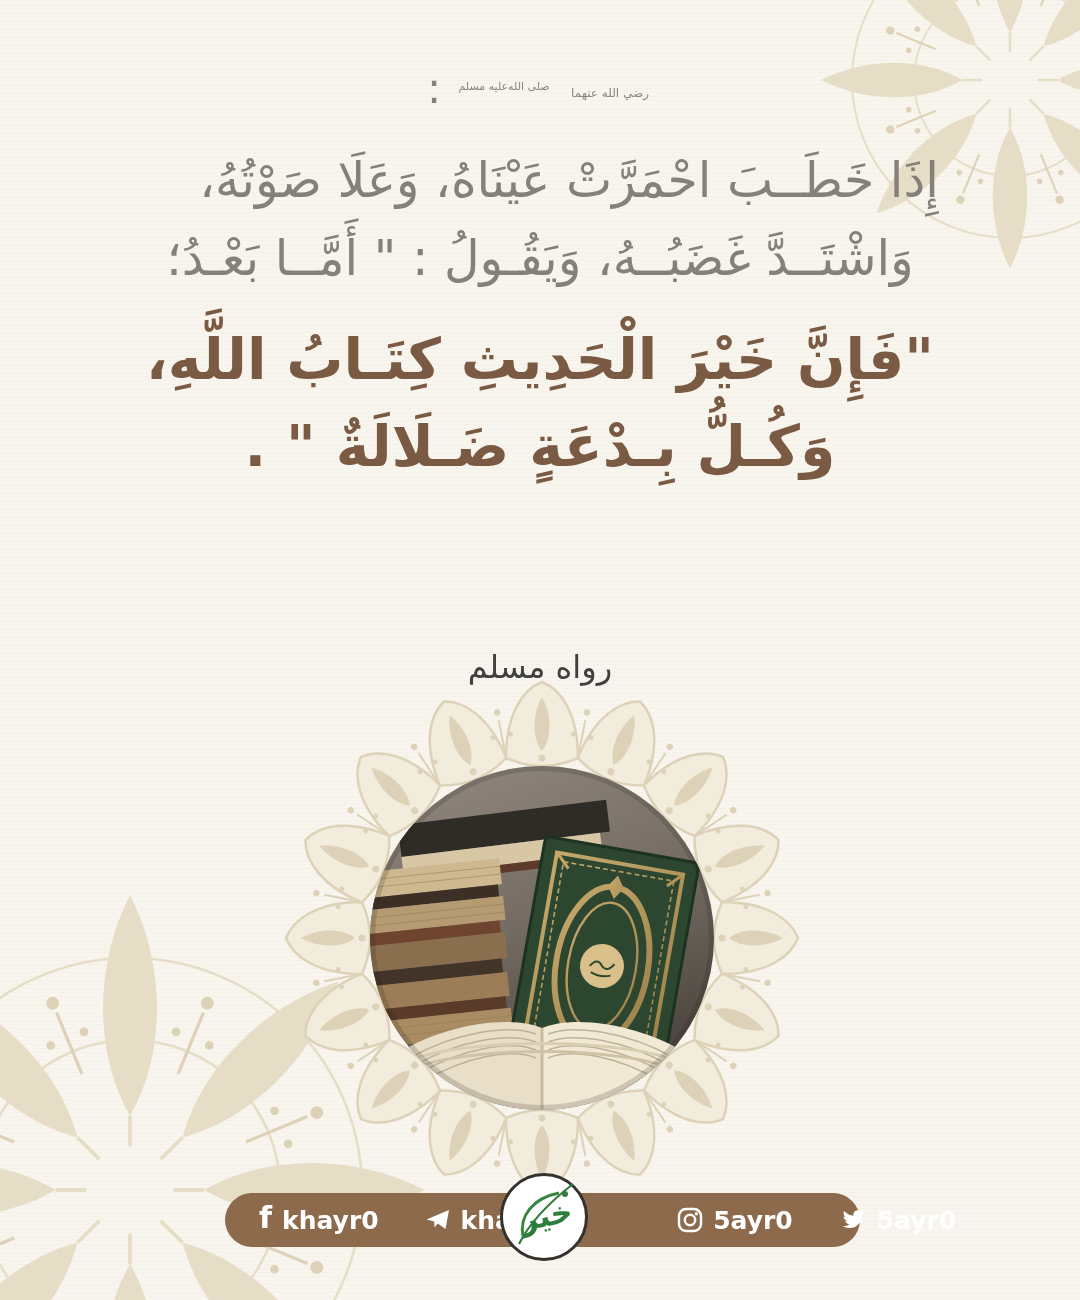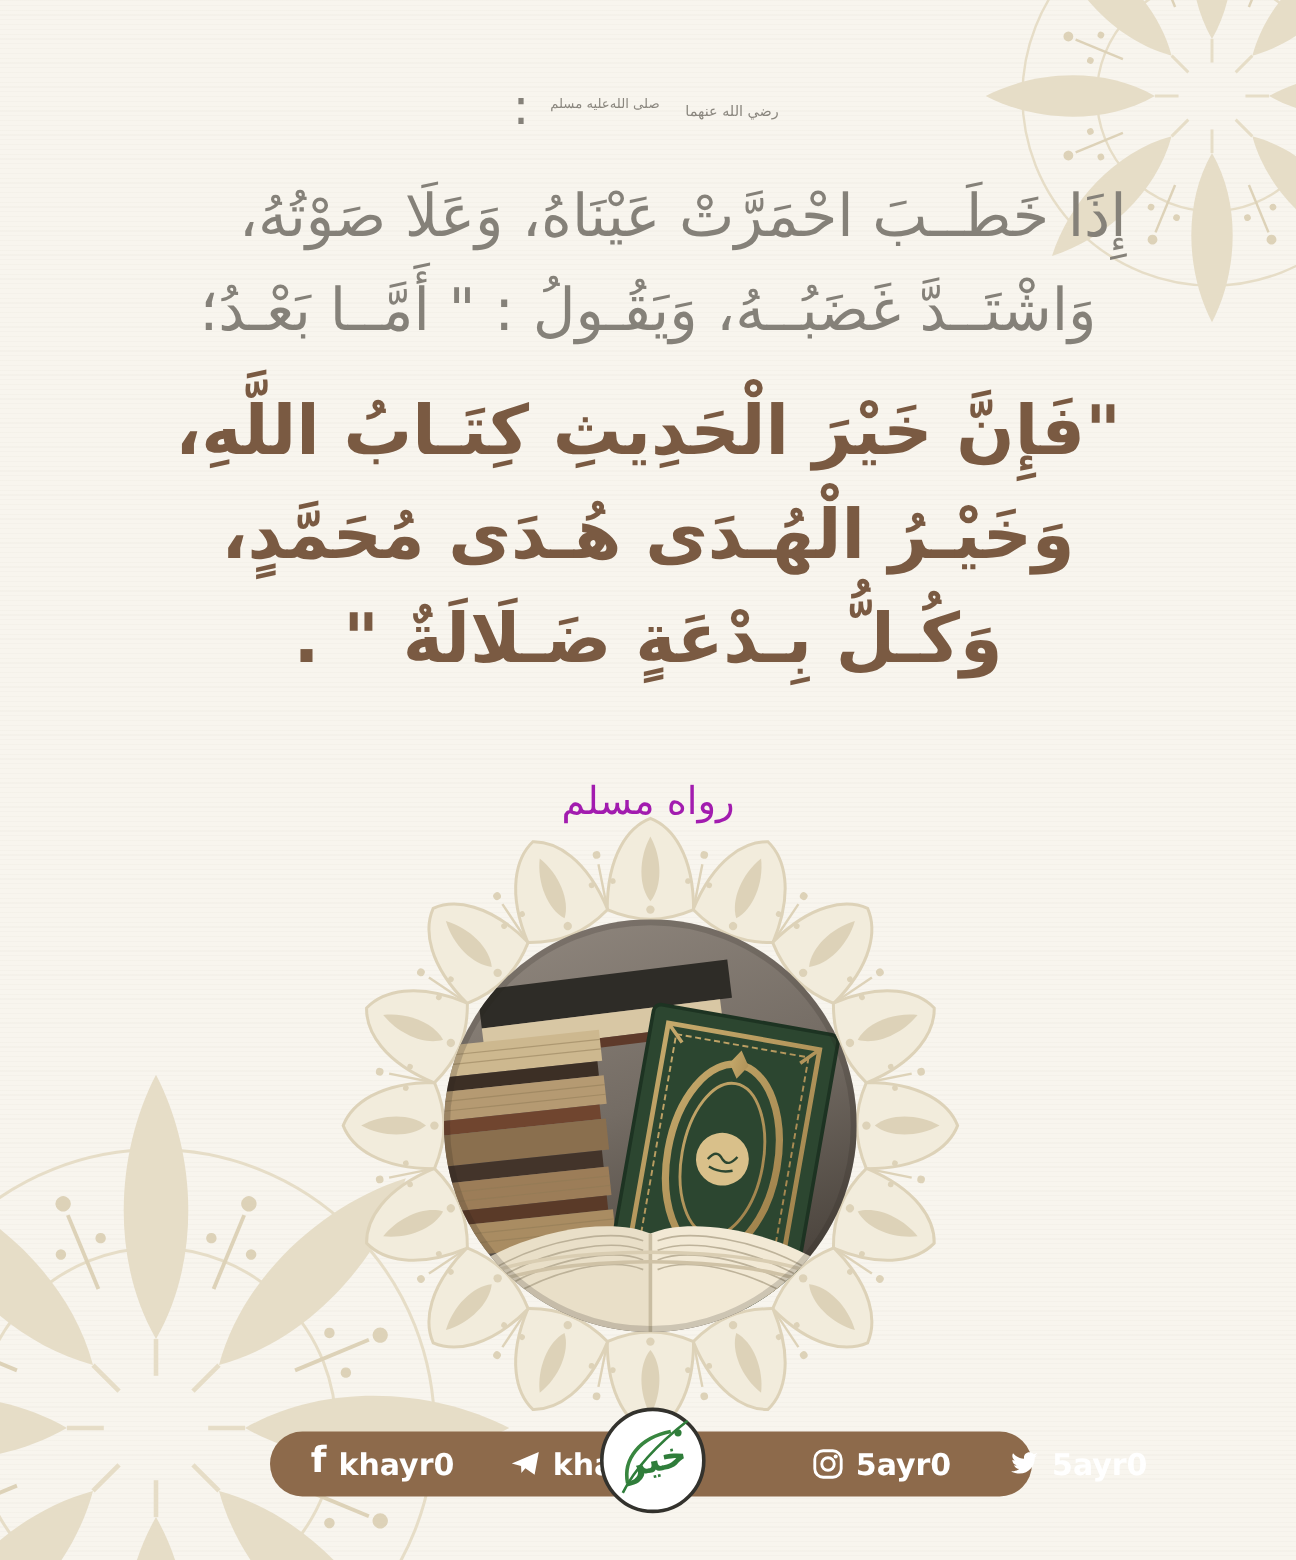--- a/index.html
+++ b/index.html
@@ -29,21 +29,21 @@
     font-size:11px;line-height:1.15;color:#8a867e;vertical-align:middle;
     margin:0 4px;transform:translateY(-4px);
   }
   .honorific.single{font-size:12px;transform:translateY(2px);}
   .quote{
     position:absolute;top:316px;left:0;width:1080px;text-align:center;
     color:#7a5a42;font-weight:bold;font-size:57px;line-height:87px;direction:rtl;
   }
   .attribution{
     position:absolute;top:648px;left:0;width:1080px;text-align:center;
-    color:#a21caf;font-size:32px;direction:rtl;
+    color:#404040;font-size:32px;direction:rtl;
   }
 
   
   .photo-wrap{position:absolute;left:370px;top:766px;width:344px;height:344px;border-radius:50%;overflow:hidden;}
   .mandala{position:absolute;left:262px;top:658px;width:560px;height:560px;}
 
   
   .social-bar{
     position:absolute;left:225px;top:1193px;width:635px;height:54px;
     background:#8d6a4b;border-radius:28px;
@@ -132,21 +132,20 @@
     <span>صلى الله</span>
     <span>عليه مسلم</span>
   </span>
   <span>:</span>
 </div>
 <div class="intro-line intro-2">إِذَا خَطَــبَ احْمَرَّتْ عَيْنَاهُ، وَعَلَا صَوْتُهُ،</div>
 <div class="intro-line intro-3">وَاشْتَــدَّ غَضَبُــهُ، وَيَقُـولُ : " أَمَّــا بَعْـدُ؛</div>
 
 <div class="quote">
   <div>"فَإِنَّ خَيْرَ الْحَدِيثِ كِتَـابُ اللَّهِ،</div>
-  <div>وَخَيْـرُ الْهُـدَى هُـدَى مُحَمَّدٍ،</div>
   <div>وَكُـلُّ بِـدْعَةٍ ضَـلَالَةٌ " .</div>
 </div>
 
 <div class="attribution">رواه مسلم</div>
 
 <svg class="mandala" viewBox="-280 -280 560 560">
   <defs>
     <g id="mpet">
       <path d="M-36,-180 C-36,-226 -18,-249 0,-256 C18,-249 36,-226 36,-180 C22,-174 10,-172 0,-172 C-10,-172 -22,-174 -36,-180 Z" fill="#f2ecdc" stroke="#ddd2b8" stroke-width="2.5"></path>
       <path d="M0,-241 C10,-223 10,-199 0,-187 C-10,-199 -10,-223 0,-241 Z" fill="#ddd2b8"></path>

